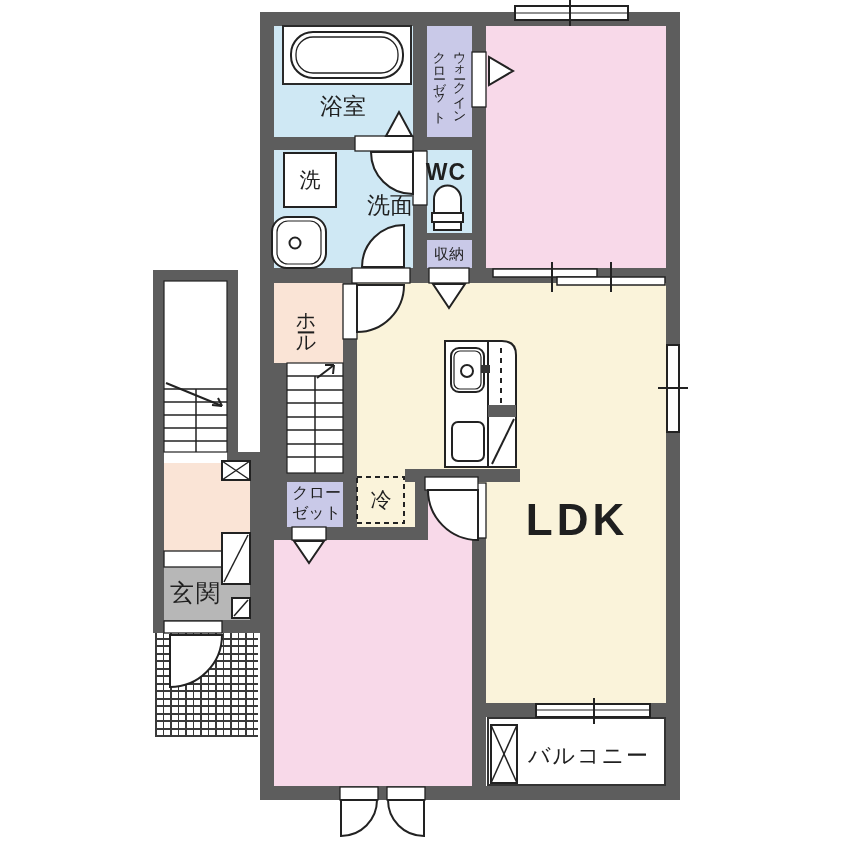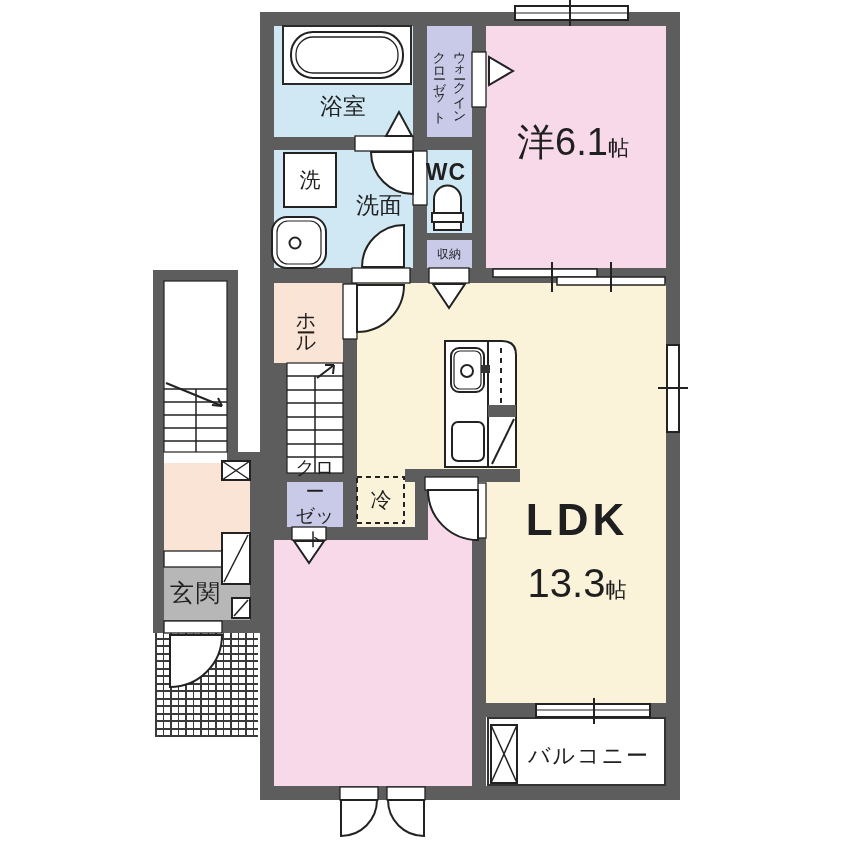--- a/index.html
+++ b/index.html
@@ -218,36 +218,30 @@
     <g>
       <rect x="340" y="787" width="38" height="13" fill="#fff" stroke="#222" stroke-width="1.3"></rect>
       <rect x="387" y="787" width="38" height="13" fill="#fff" stroke="#222" stroke-width="1.3"></rect>
       <path d="M377,800 A36,36 0 0 1 341,836 L341,800 Z" fill="#fff" stroke="#222" stroke-width="2"></path>
       <path d="M388,800 A36,36 0 0 0 424,836 L424,800 Z" fill="#fff" stroke="#222" stroke-width="2"></path>
     </g>
   </svg>
 
   <div class="label" style="left:343px;top:106px;font-size:23px;">浴室</div>
   <div class="label" style="left:310px;top:180px;font-size:21px;">洗</div>
-  <div class="label" style="left:379px;top:205px;font-size:23px;">洗面</div>
+  <div class="label" style="left:390px;top:205px;font-size:23px;">洗面</div>
   <div class="label" style="left:446px;top:172px;font-size:23px;letter-spacing:1px;font-weight:bold;">WC</div>
   <div class="label vtext" style="left:449px;top:80px;font-size:13px;line-height:1.55;text-align:center;">
     <span style="display:block;">ウォークイン</span>
     <span style="display:block;">クローゼット</span>
   </div>
-  <div class="label" style="left:449px;top:254px;font-size:12px;">収納</div>
-  <div class="label" style="left:573px;top:142px;font-size:38px;">
-    <span>洋6.1</span><span class="unit">帖</span>
-  </div>
+  <div class="label" style="left:449px;top:254px;font-size:15px;">収納</div>
   <div class="label vtext" style="left:307px;top:322px;font-size:20px;">ホール</div>
-  <div class="label" style="left:315px;top:503px;font-size:19px;line-height:1.25;text-align:center;white-space:normal;width:52px;">
+  <div class="label" style="left:315px;top:503px;font-size:16px;line-height:1.25;text-align:right;white-space:normal;width:52px;">
     <span style="display:block;">クロー</span>
     <span style="display:block;">ゼット</span>
   </div>
   <div class="label" style="left:381px;top:500px;font-size:21px;">冷</div>
   <div class="label" style="left:577px;top:520px;font-size:44px;letter-spacing:4px;font-weight:bold;">LDK</div>
-  <div class="label" style="left:577px;top:583px;font-size:40px;">
-    <span>13.3</span><span class="unit">帖</span>
-  </div>
   <div class="label" style="left:589px;top:756px;font-size:22px;letter-spacing:2px;">バルコニー</div>
   <div class="label" style="left:196px;top:593px;font-size:24px;letter-spacing:2px;">玄関</div>
 
 </div>
 
 </body></html>

